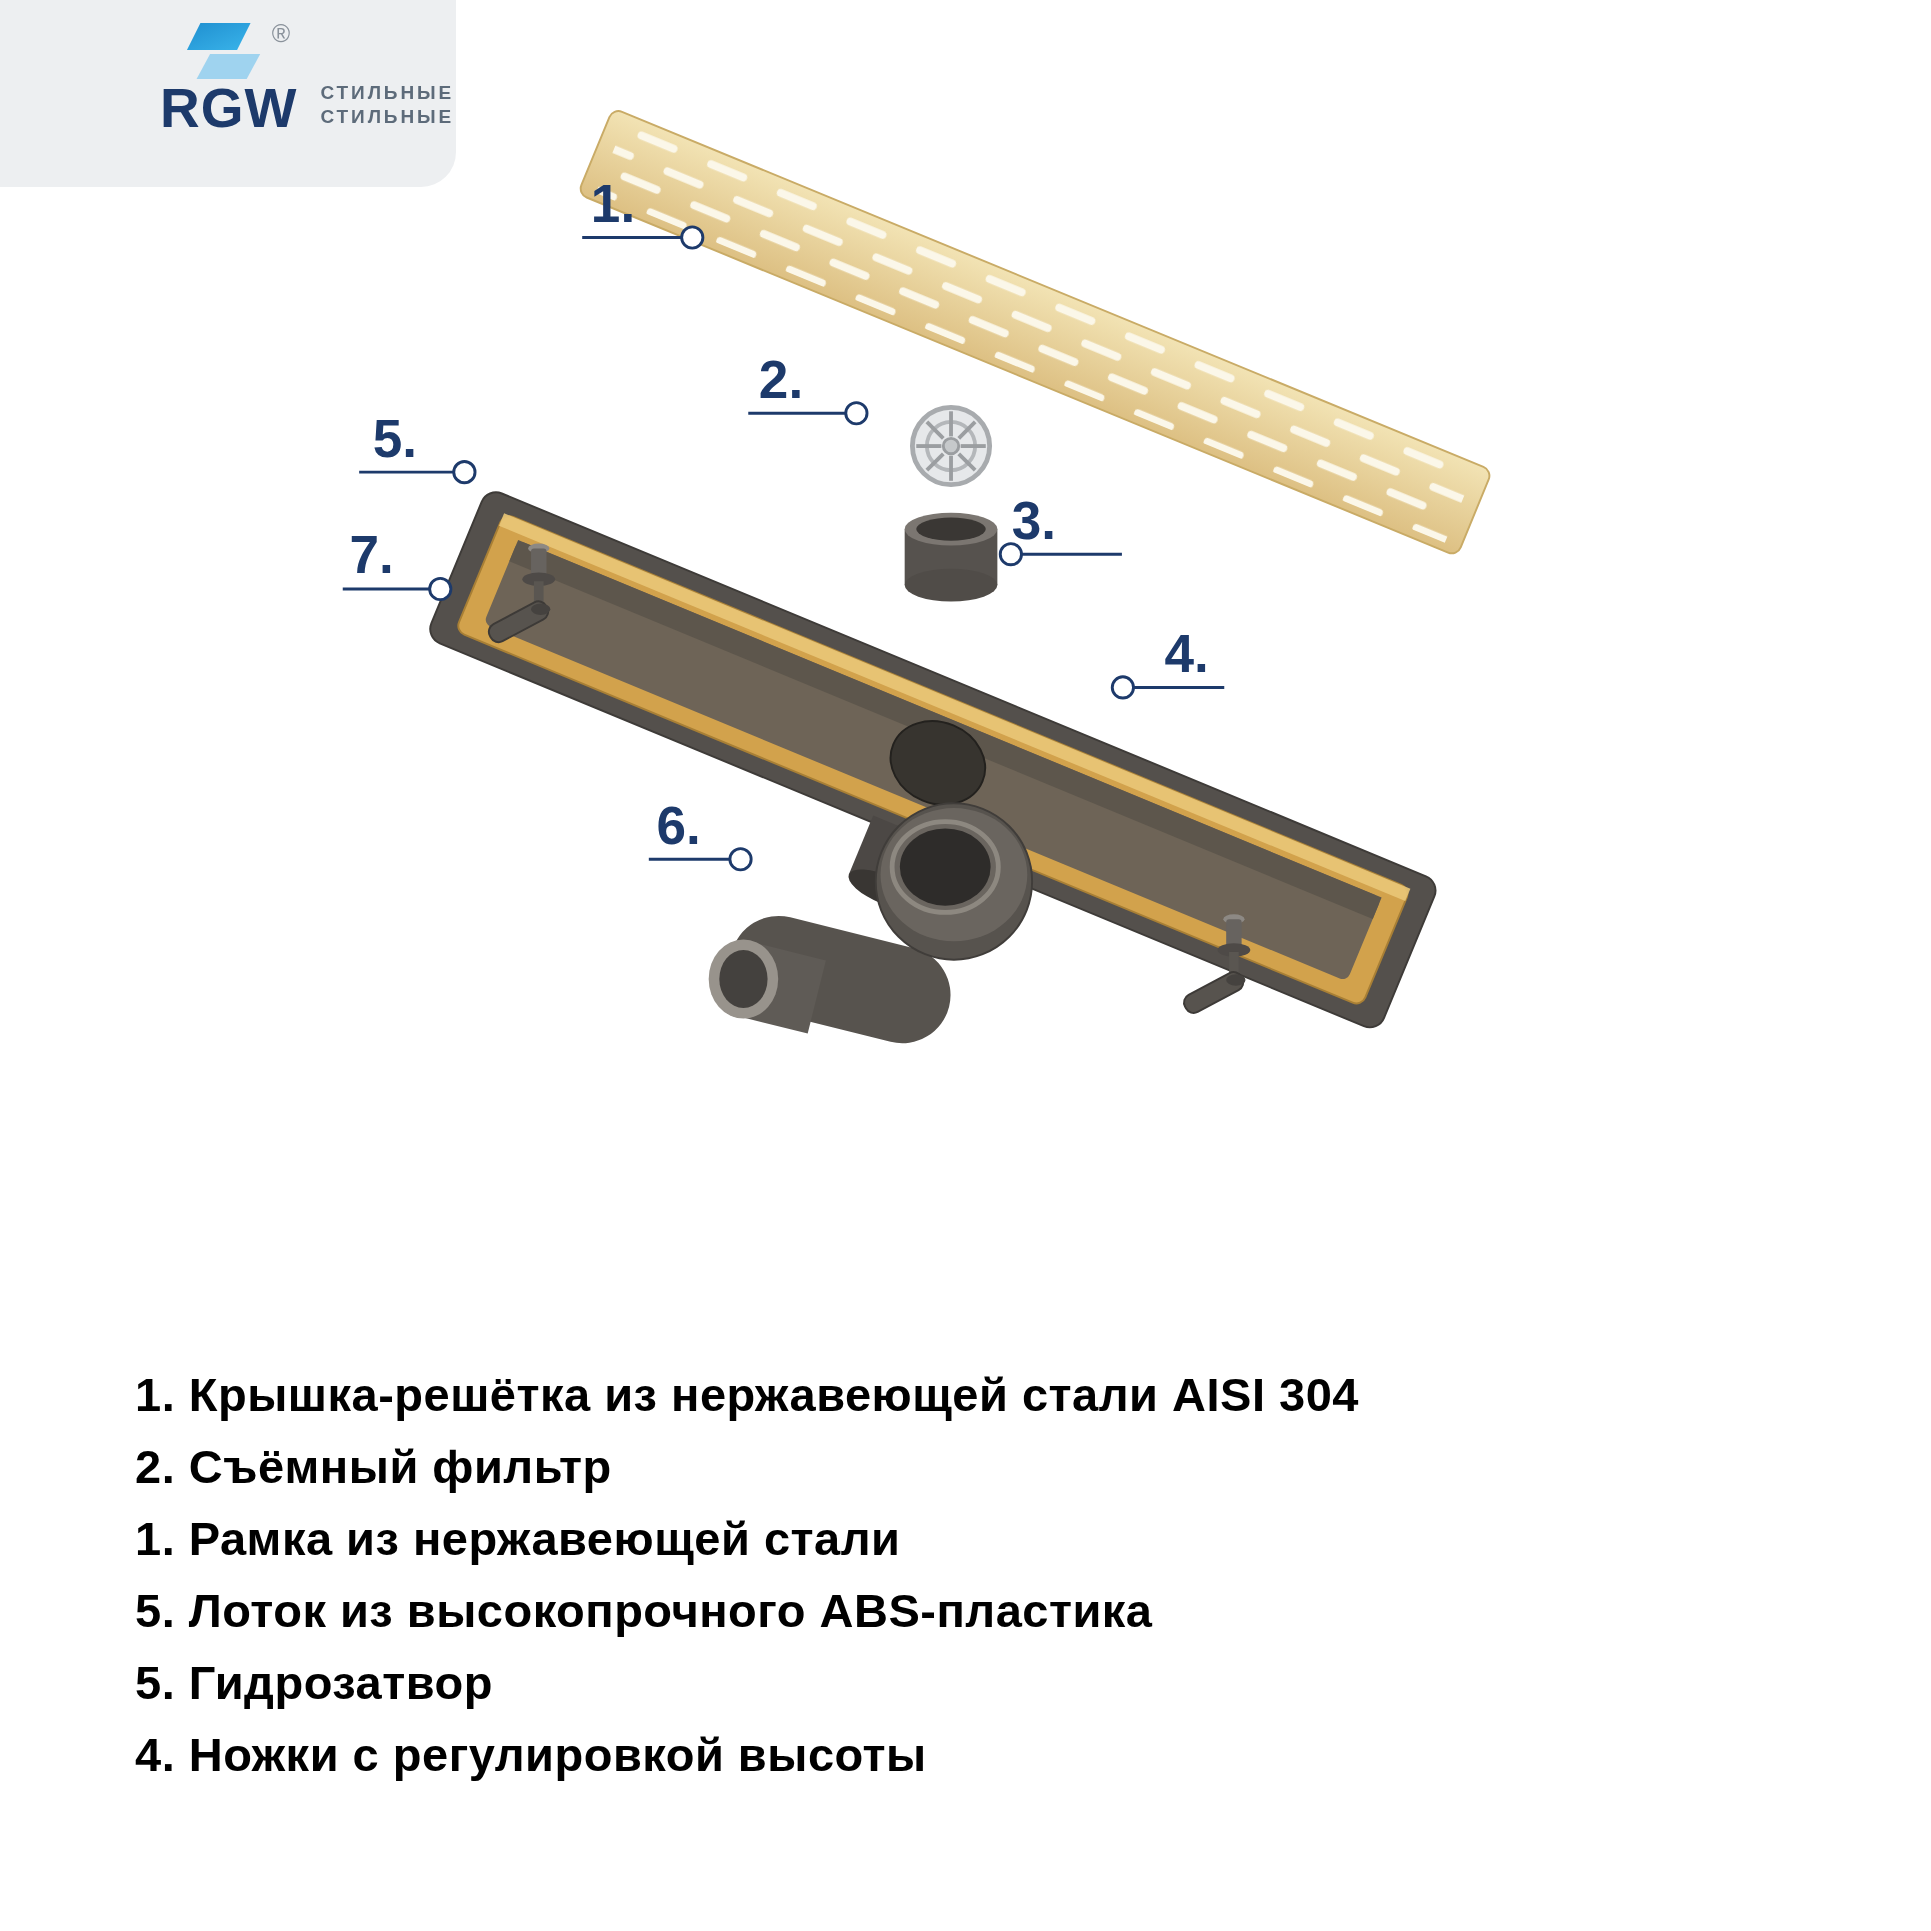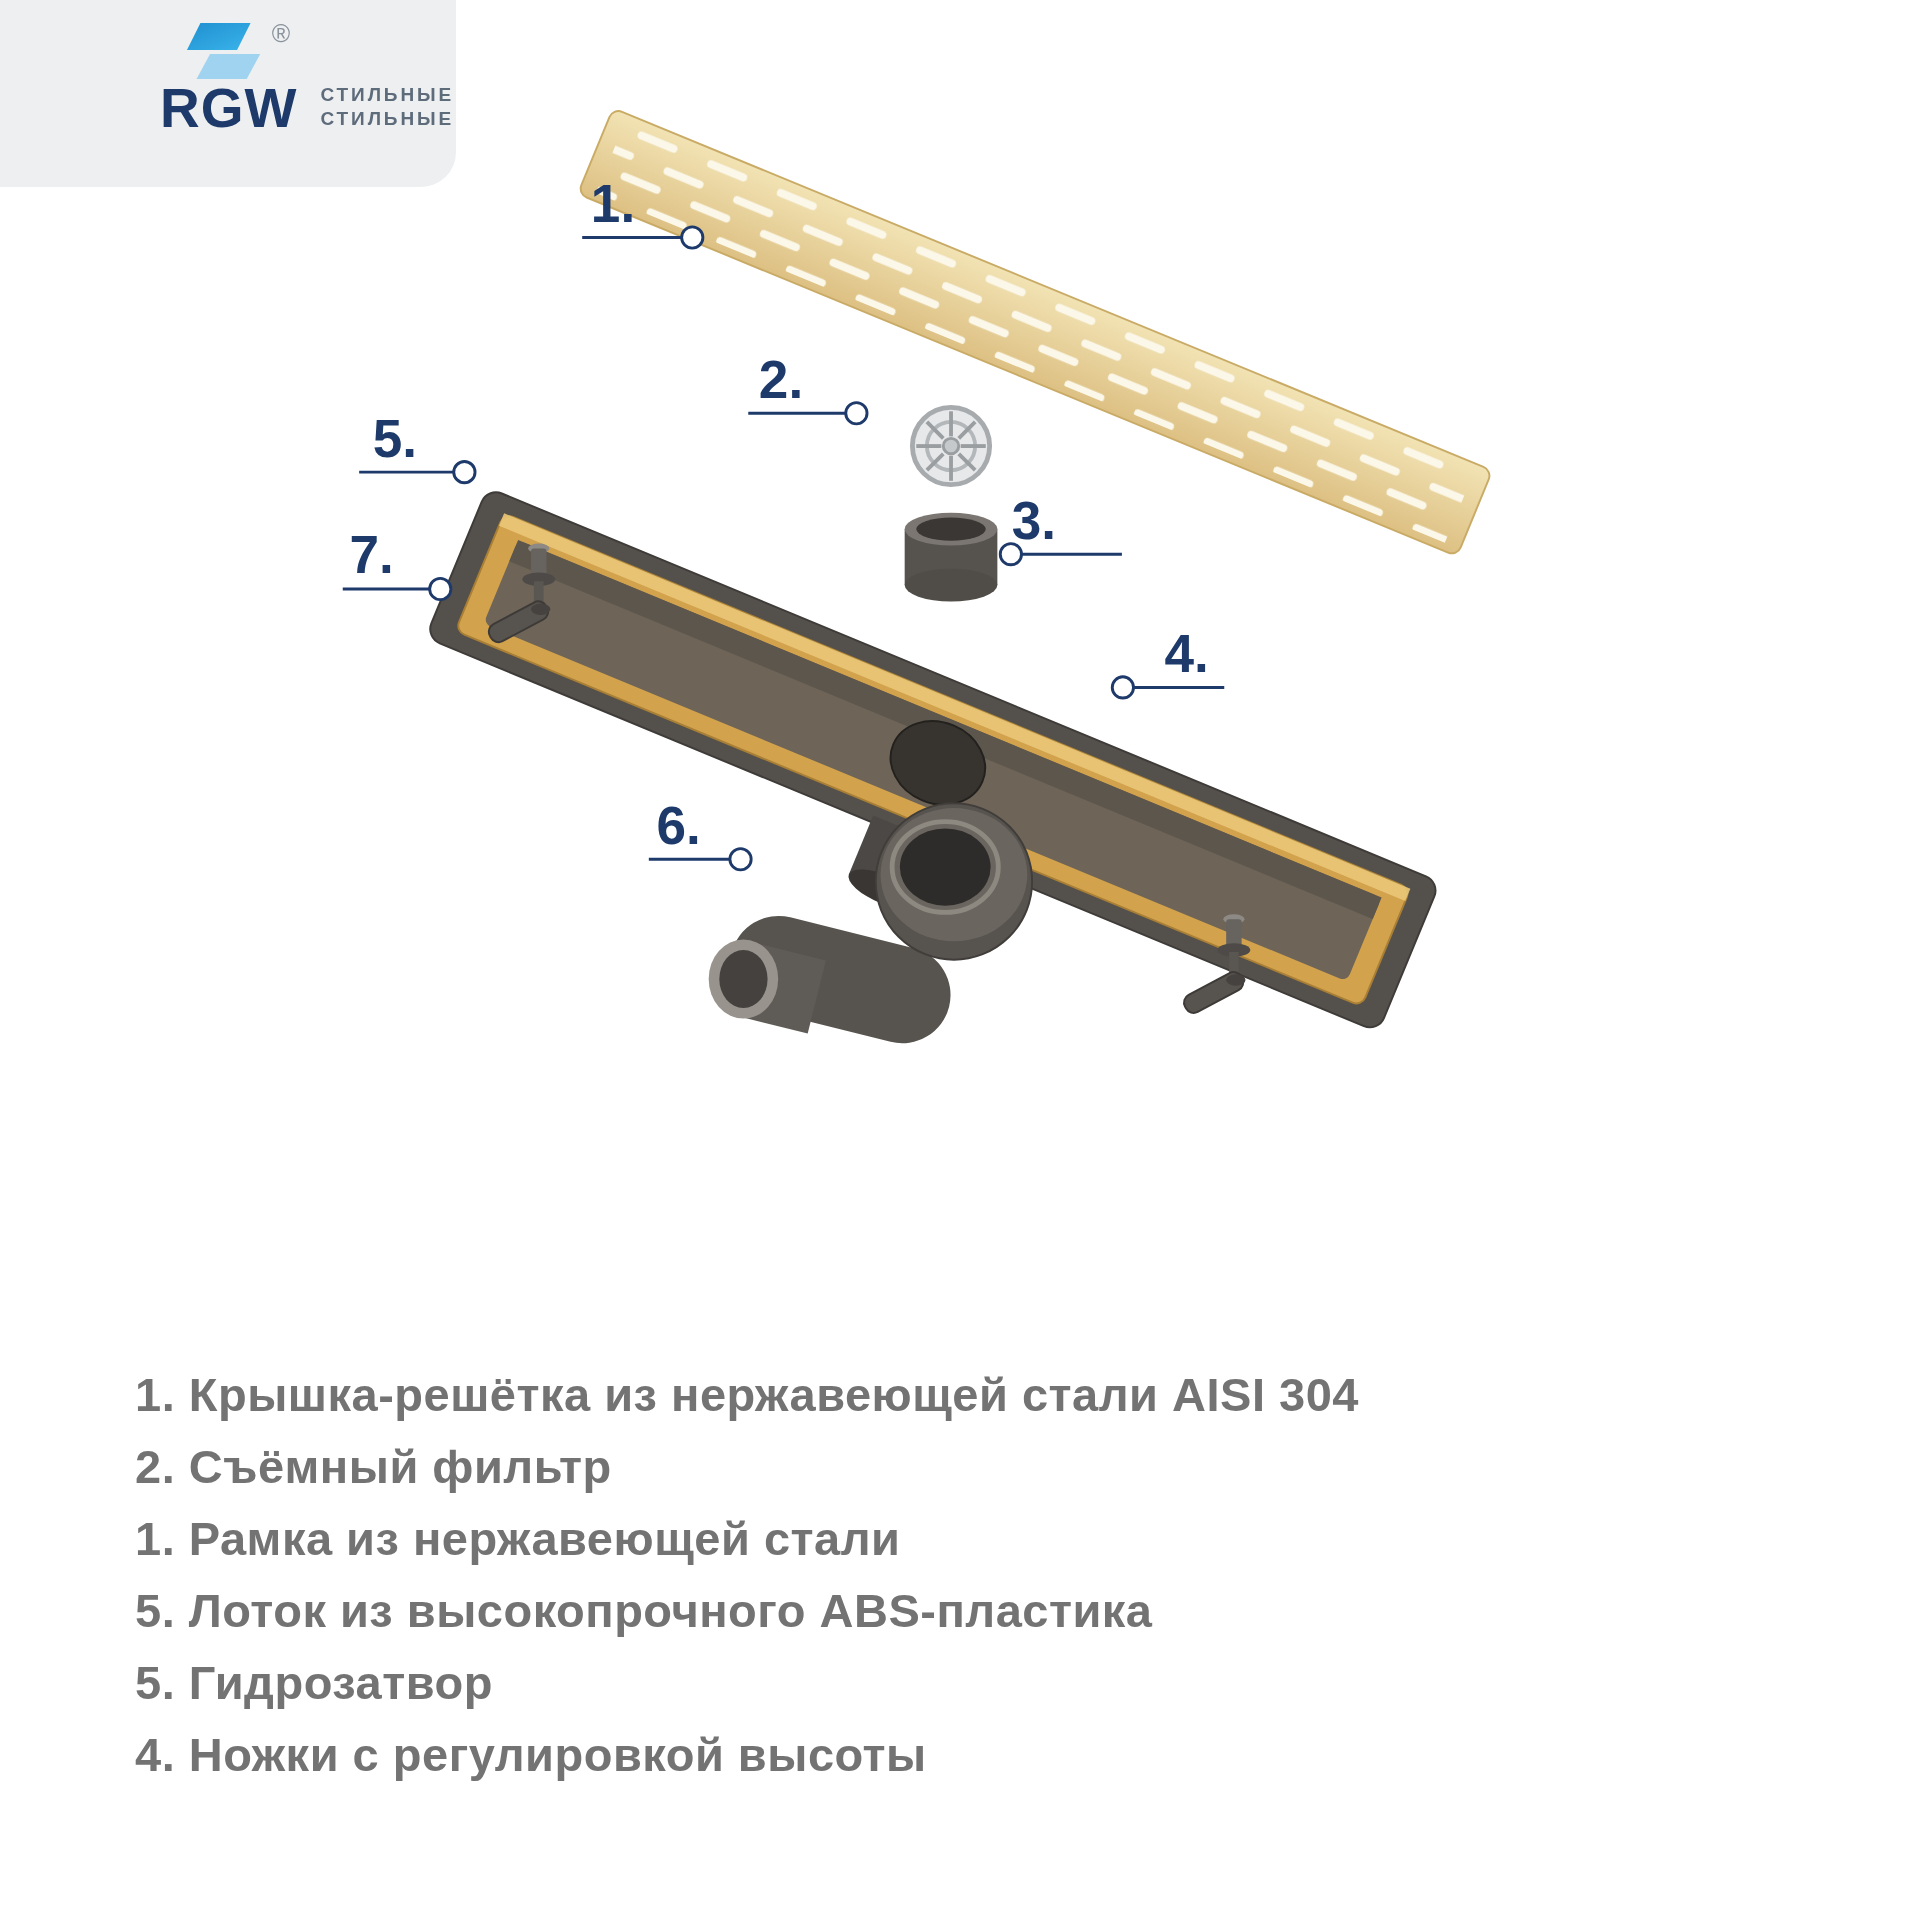--- a/index.html
+++ b/index.html
@@ -5,34 +5,34 @@
   html,body{margin:0;padding:0;width:1931px;height:1931px;background:#ffffff;
     font-family:"Liberation Sans",sans-serif;}
   .page{position:absolute;inset:0;width:1931px;height:1931px;overflow:hidden;background:#fff;}
 
   
   .brand-panel{position:absolute;top:0;left:0;width:456px;height:187px;
     background:#edeff1;border-radius:0 0 35px 0;}
   .brand-inner{position:absolute;left:160px;top:21px;}
   .mark-row{display:flex;align-items:flex-start;margin-left:25px;height:64px;}
   .reg{font-size:25px;color:#8a929b;margin-left:5.8px;margin-top:-1.9px;font-weight:400;}
-  .name-row{display:flex;align-items:center;margin-top:-3.9px;}
+  .name-row{display:flex;align-items:flex-start;margin-top:-3.9px;}
   .brand-name{font-size:55px;font-weight:700;color:#1d3a6b;letter-spacing:1px;line-height:1;}
   .tagline{display:flex;flex-direction:column;margin-left:23px;margin-bottom:3.9px;
     font-size:19px;font-weight:600;color:#5d6b7a;letter-spacing:2.9px;line-height:1.25;}
 
   
   .diagram{position:absolute;left:0;top:0;}
   .callout line{stroke:#1d3a6b;stroke-width:3;}
   .callout circle{fill:#ffffff;stroke:#1d3a6b;stroke-width:3;}
   .callout text{fill:#1d3a6b;font-size:55px;font-weight:700;
     font-family:"Liberation Sans",sans-serif;}
 
   
-  .legend{position:absolute;left:135px;top:1359px;color:#737373;}
+  .legend{position:absolute;left:135px;top:1359px;color:#000000;}
   .legend-item{font-size:47px;font-weight:700;line-height:72px;letter-spacing:0.5px;
     white-space:nowrap;}
 </style>
 </head>
 <body>
 
 <div class="page">
 
   <header class="brand-panel">
     <div class="brand-inner">

